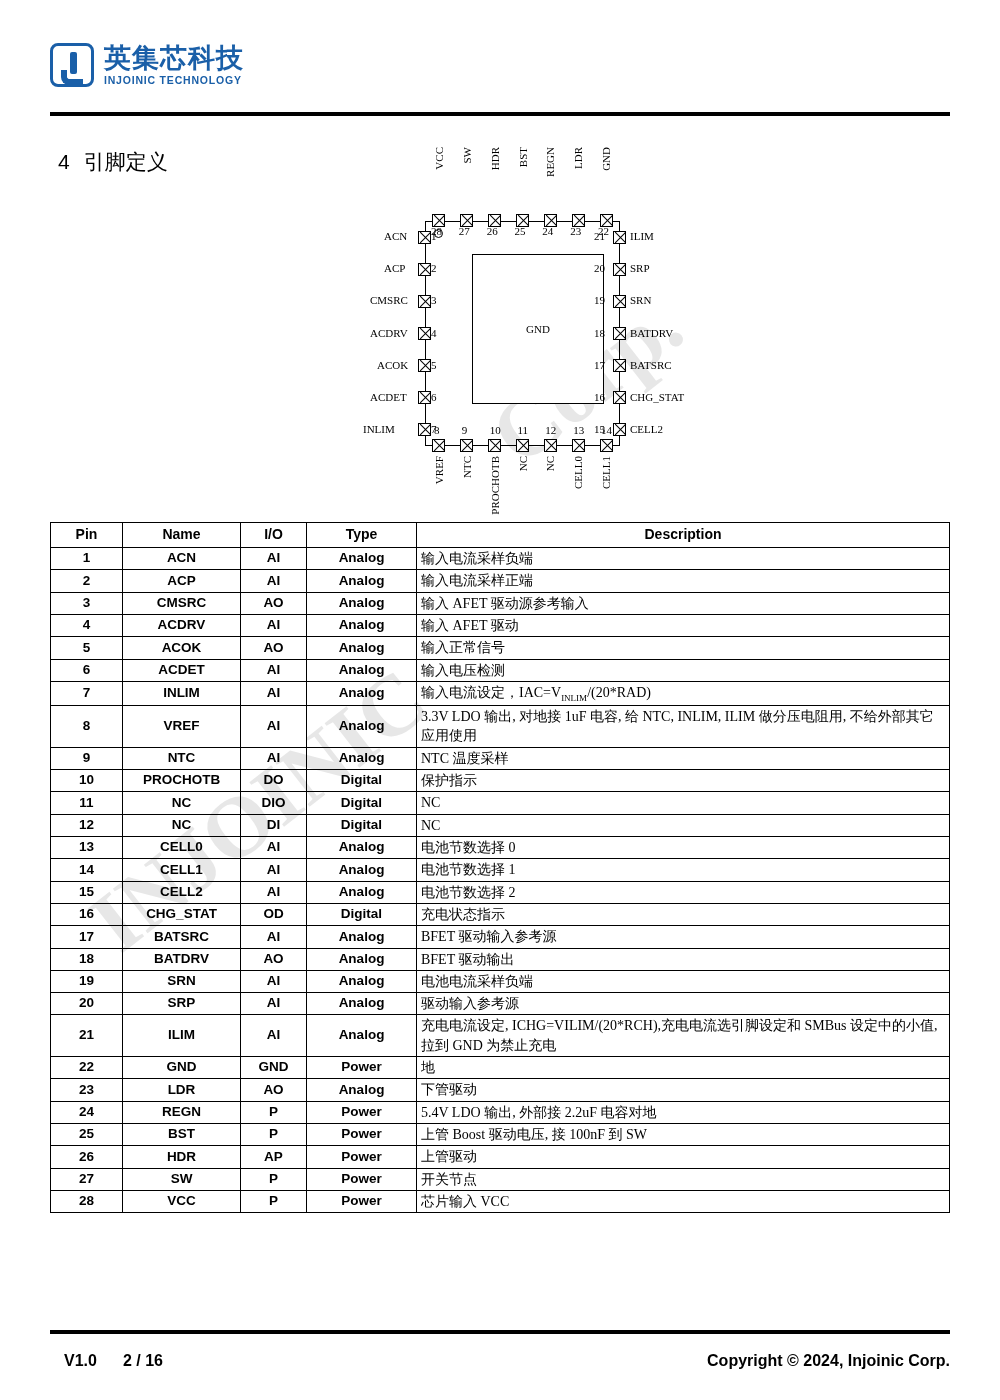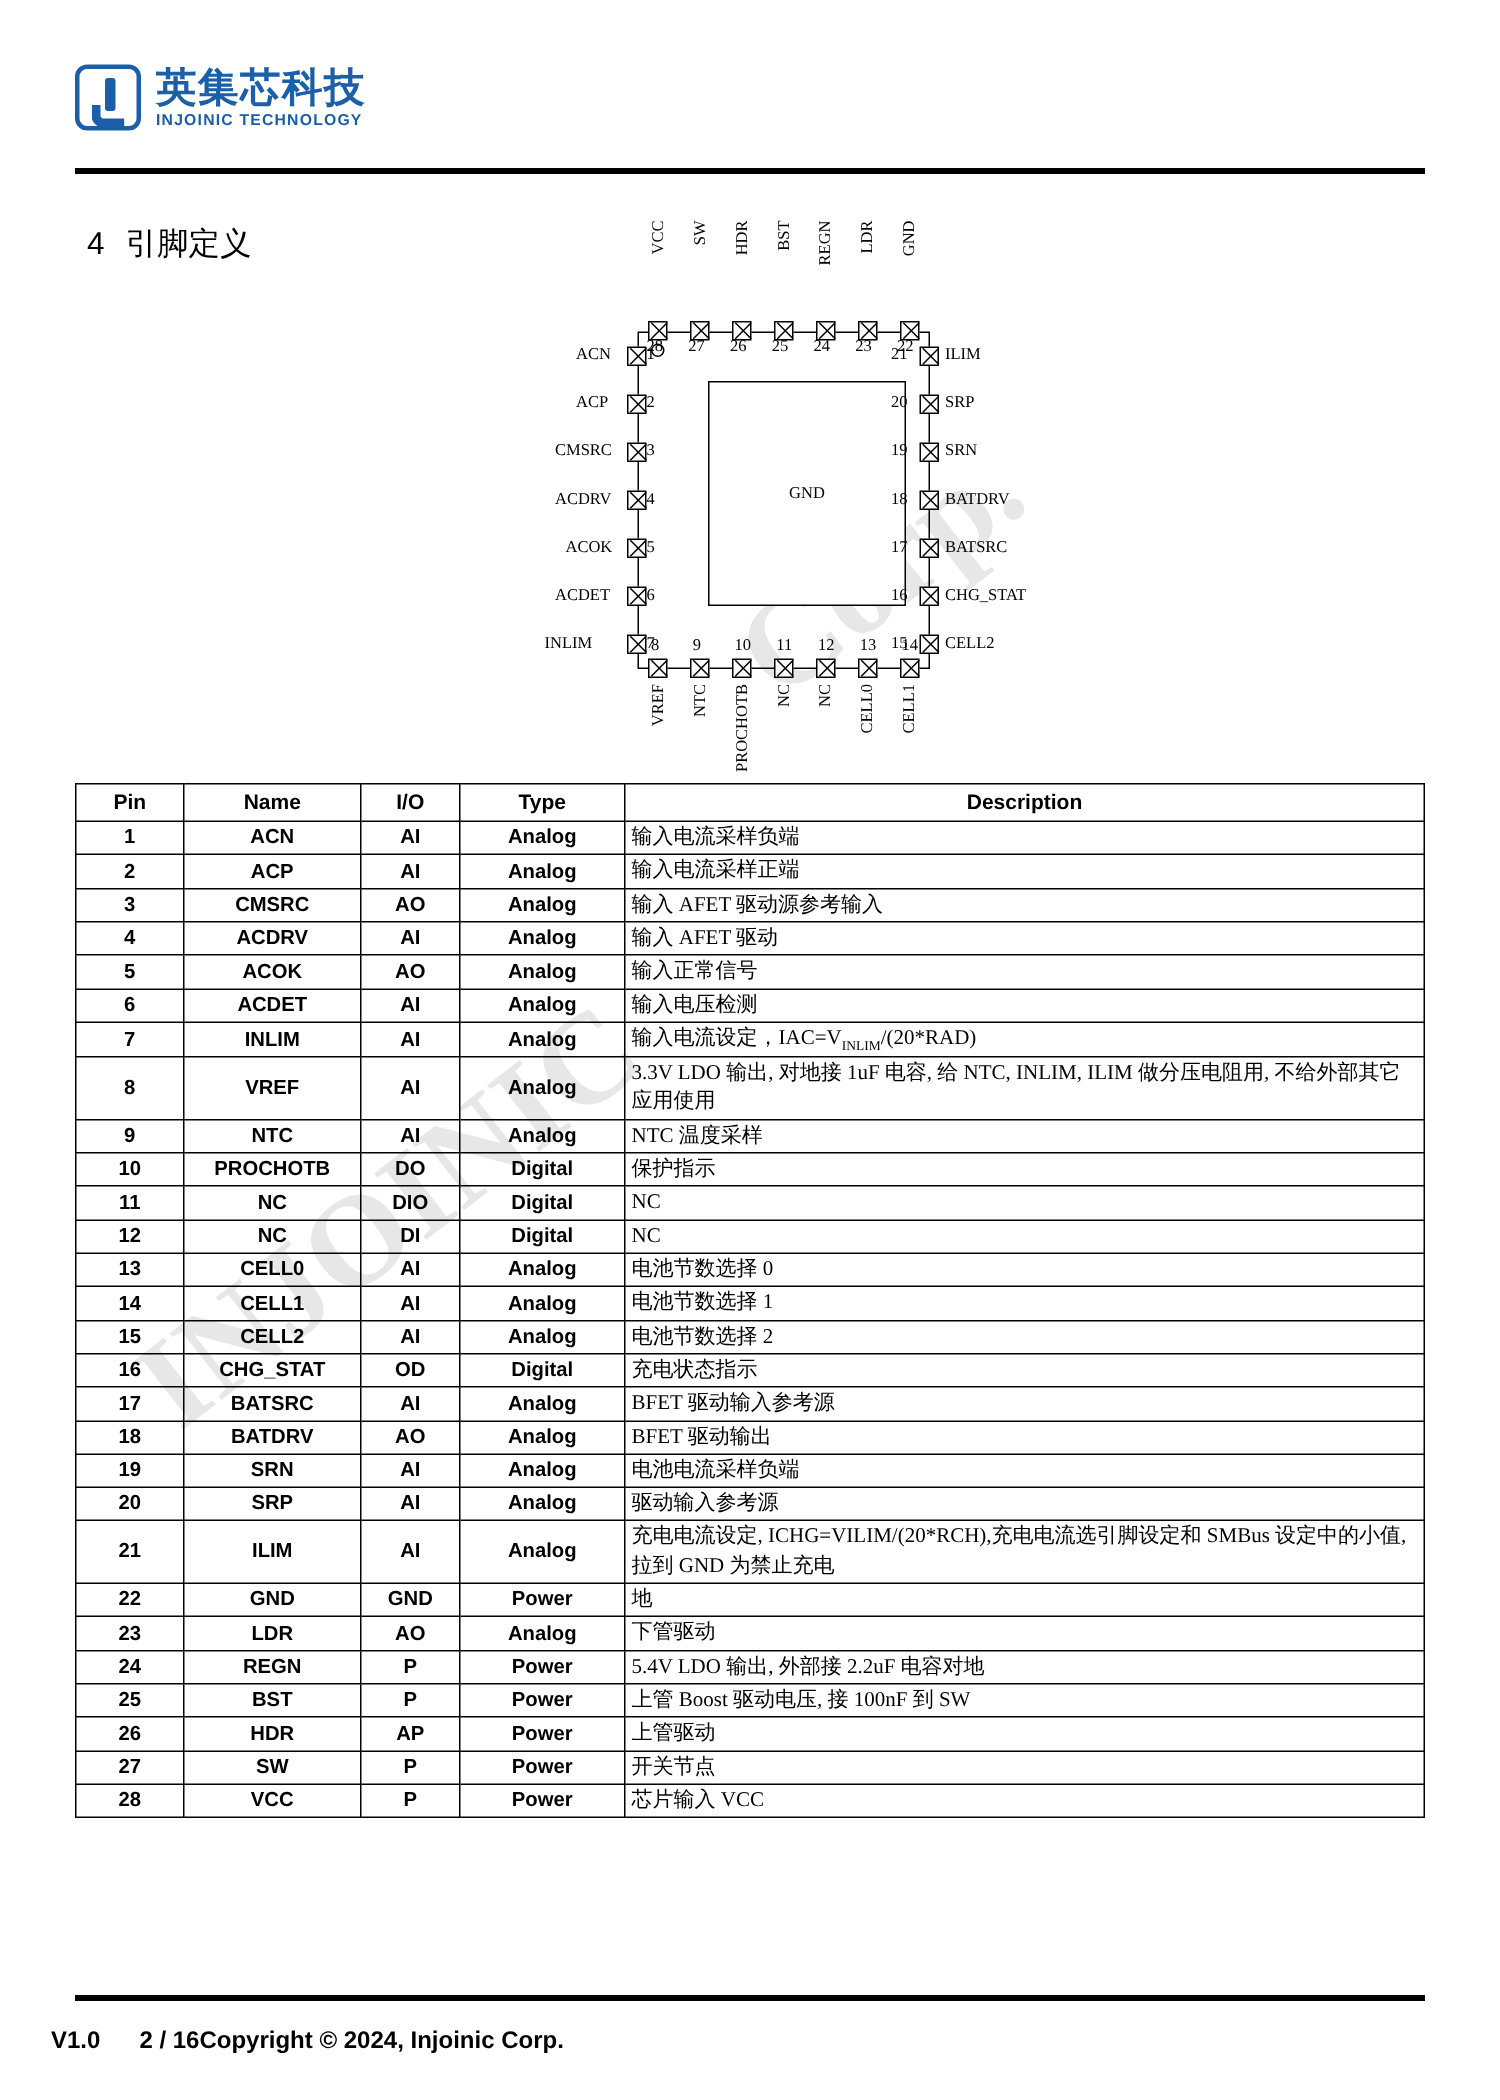--- a/index.html
+++ b/index.html
@@ -275,25 +275,26 @@
   .footer-rule {
     position: absolute;
     left: 50px;
     right: 50px;
     bottom: 66px;
     height: 4px;
     background: #000;
   }
   .footer {
     position: absolute;
-    left: 34px;
+    left: 64px;
     right: 50px;
     bottom: 30px;
     display: flex;
     align-items: center;
+    justify-content: space-between;
     font-family: "Liberation Sans", sans-serif;
     font-size: 16px;
     font-weight: bold;
   }
   .footer-left { display: flex; gap: 26px; }
 </style>
 </head>
 <body>
 
 <div class="page">

